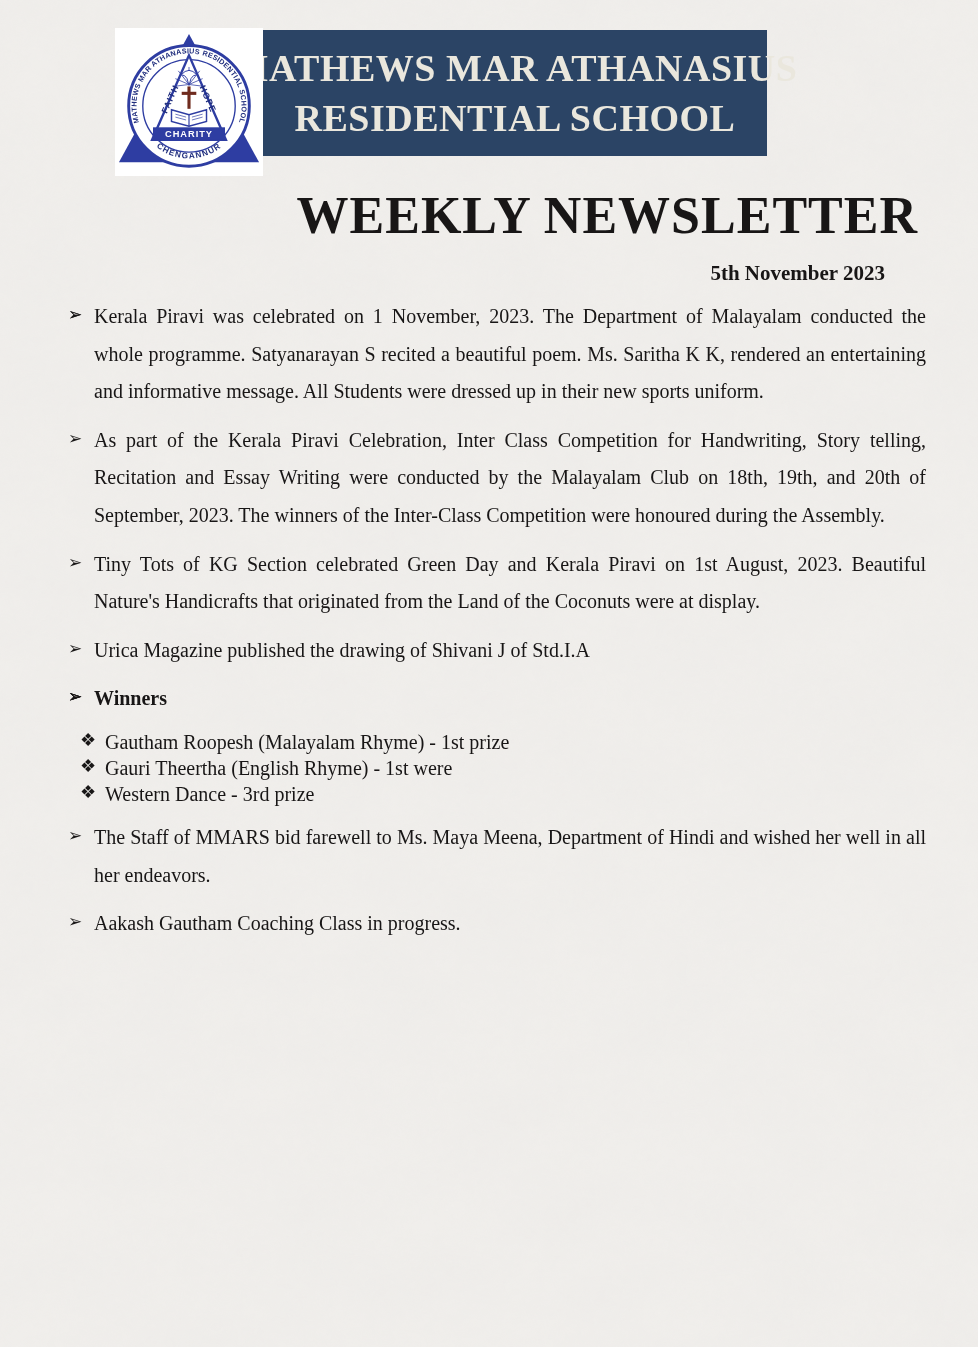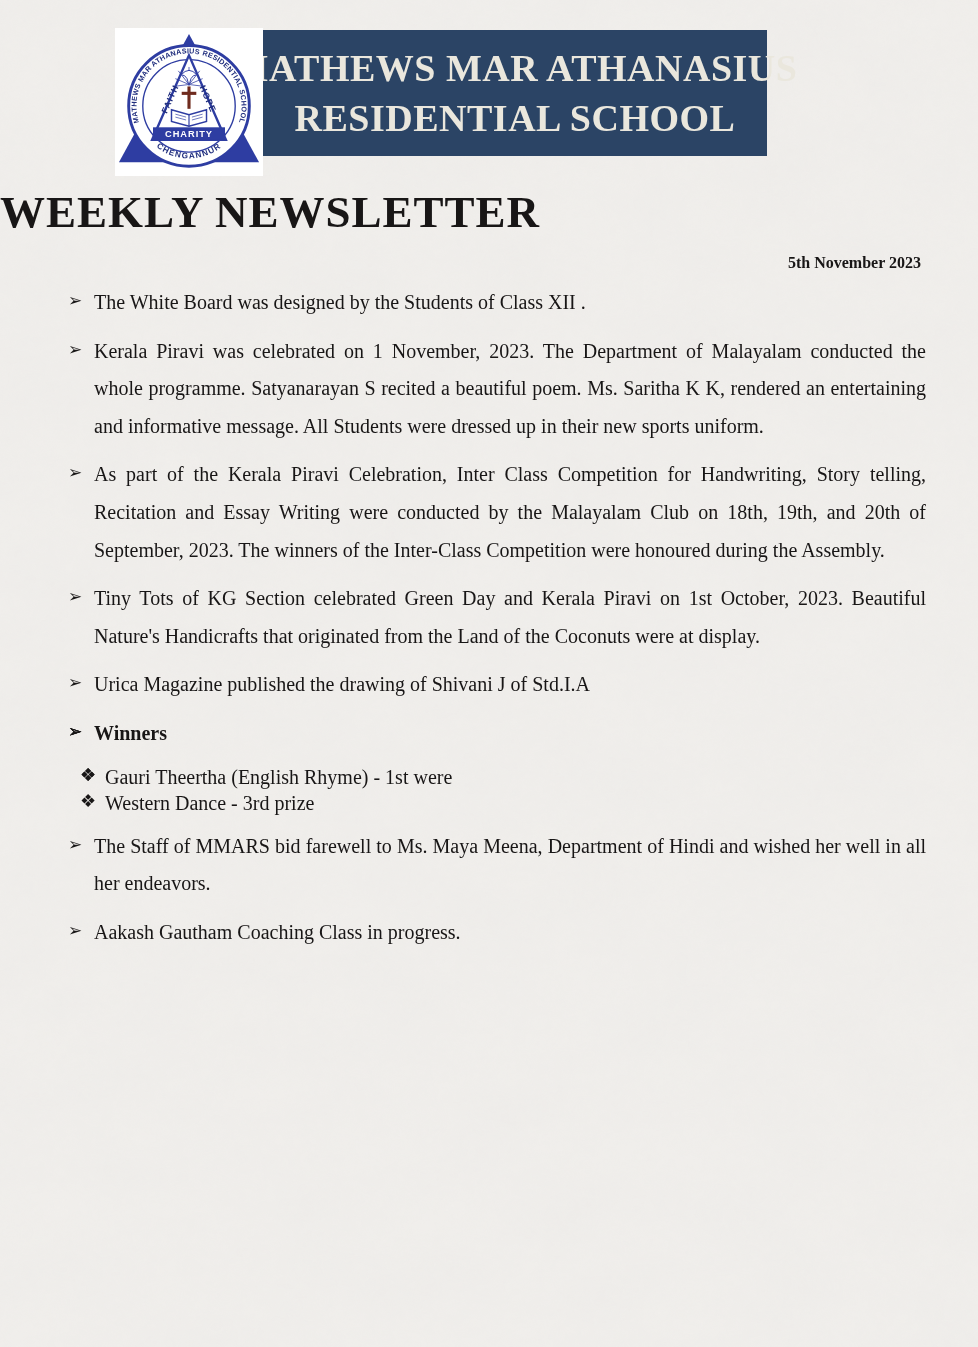--- a/index.html
+++ b/index.html
@@ -30,26 +30,26 @@
     background:#2b4465;
     display:flex; flex-direction:column; justify-content:center; align-items:center;
   }
   .banner-line {
     font-weight:bold; font-size:38px; line-height:1.32;
     color:#eae7dd; letter-spacing:.5px; white-space:nowrap;
   }
 
   
   .title {
-    text-align:left; font-weight:bold; font-size:45px;
+    text-align:right; font-weight:bold; font-size:52px;
     letter-spacing:1px; margin:10px 60px 15px 0;
   }
   .date {
-    text-align:right; padding-right:57px;
-    font-weight:bold; font-size:16px; margin-top:16px;
+    text-align:right; padding-right:93px;
+    font-weight:bold; font-size:21px; margin-top:16px;
   }
 
   
   .content { margin:12px 52px 0 68px; }
   ul.newsletter { list-style:none; margin:0; padding:0; font-size:20px; }
   ul.newsletter > li {
     position:relative; padding-left:26px;
     margin-bottom:11px; text-align:justify; line-height:1.88;
   }
   ul.newsletter > li > .arrow {
@@ -143,33 +143,32 @@
     </div>
   </div>
 
   <div class="title">WEEKLY NEWSLETTER</div>
   <div class="date">5th November 2023</div>
 
   <div class="content">
     <ul class="newsletter">
       <li>
         <span class="arrow">➢</span>
-        <span>The White Board was designed by the Students of Class XII .</span>
       </li>
       <li>
         <span class="arrow">➢</span>
         <span>Kerala Piravi was celebrated on 1 November, 2023. The Department of Malayalam conducted the whole programme. Satyanarayan S recited a beautiful poem. Ms. Saritha K K, rendered an entertaining and informative message. All Students were dressed up in their new sports uniform.</span>
       </li>
       <li>
         <span class="arrow">➢</span>
         <span>As part of the Kerala Piravi Celebration, Inter Class Competition for Handwriting, Story telling, Recitation and Essay Writing were conducted by the Malayalam Club on 18th, 19th, and 20th of September, 2023. The winners of the Inter-Class Competition were honoured during the Assembly.</span>
       </li>
       <li>
         <span class="arrow">➢</span>
-        <span>Tiny Tots of KG Section celebrated Green Day and Kerala Piravi on 1st October, 2023. Beautiful Nature's Handicrafts that originated from the Land of the Coconuts were at display.</span>
+        <span>Tiny Tots of KG Section celebrated Green Day and Kerala Piravi on 1st August, 2023. Beautiful Nature's Handicrafts that originated from the Land of the Coconuts were at display.</span>
       </li>
       <li>
         <span class="arrow">➢</span>
         <span>Urica Magazine published the drawing of Shivani J of Std.I.A</span>
       </li>
       <li>
         <span class="arrow">➢</span>
       </li>
       <li>
         <span class="arrow">➢</span>
@@ -180,20 +179,21 @@
 
       <li class="winners-heading">
         <span class="arrow">➢</span>
         <span class="winners-label">Winners</span>
       </li>
     </ul>
 
     <ul class="winners">
       <li>
         <span class="diamond">❖</span>
+        <span>Gautham Roopesh (Malayalam Rhyme) - 1st prize</span>
       </li>
       <li>
         <span class="diamond">❖</span>
         <span>Gauri Theertha (English Rhyme) - 1st were</span>
       </li>
       <li>
         <span class="diamond">❖</span>
         <span>Western Dance - 3rd prize</span>
       </li>
     </ul>

